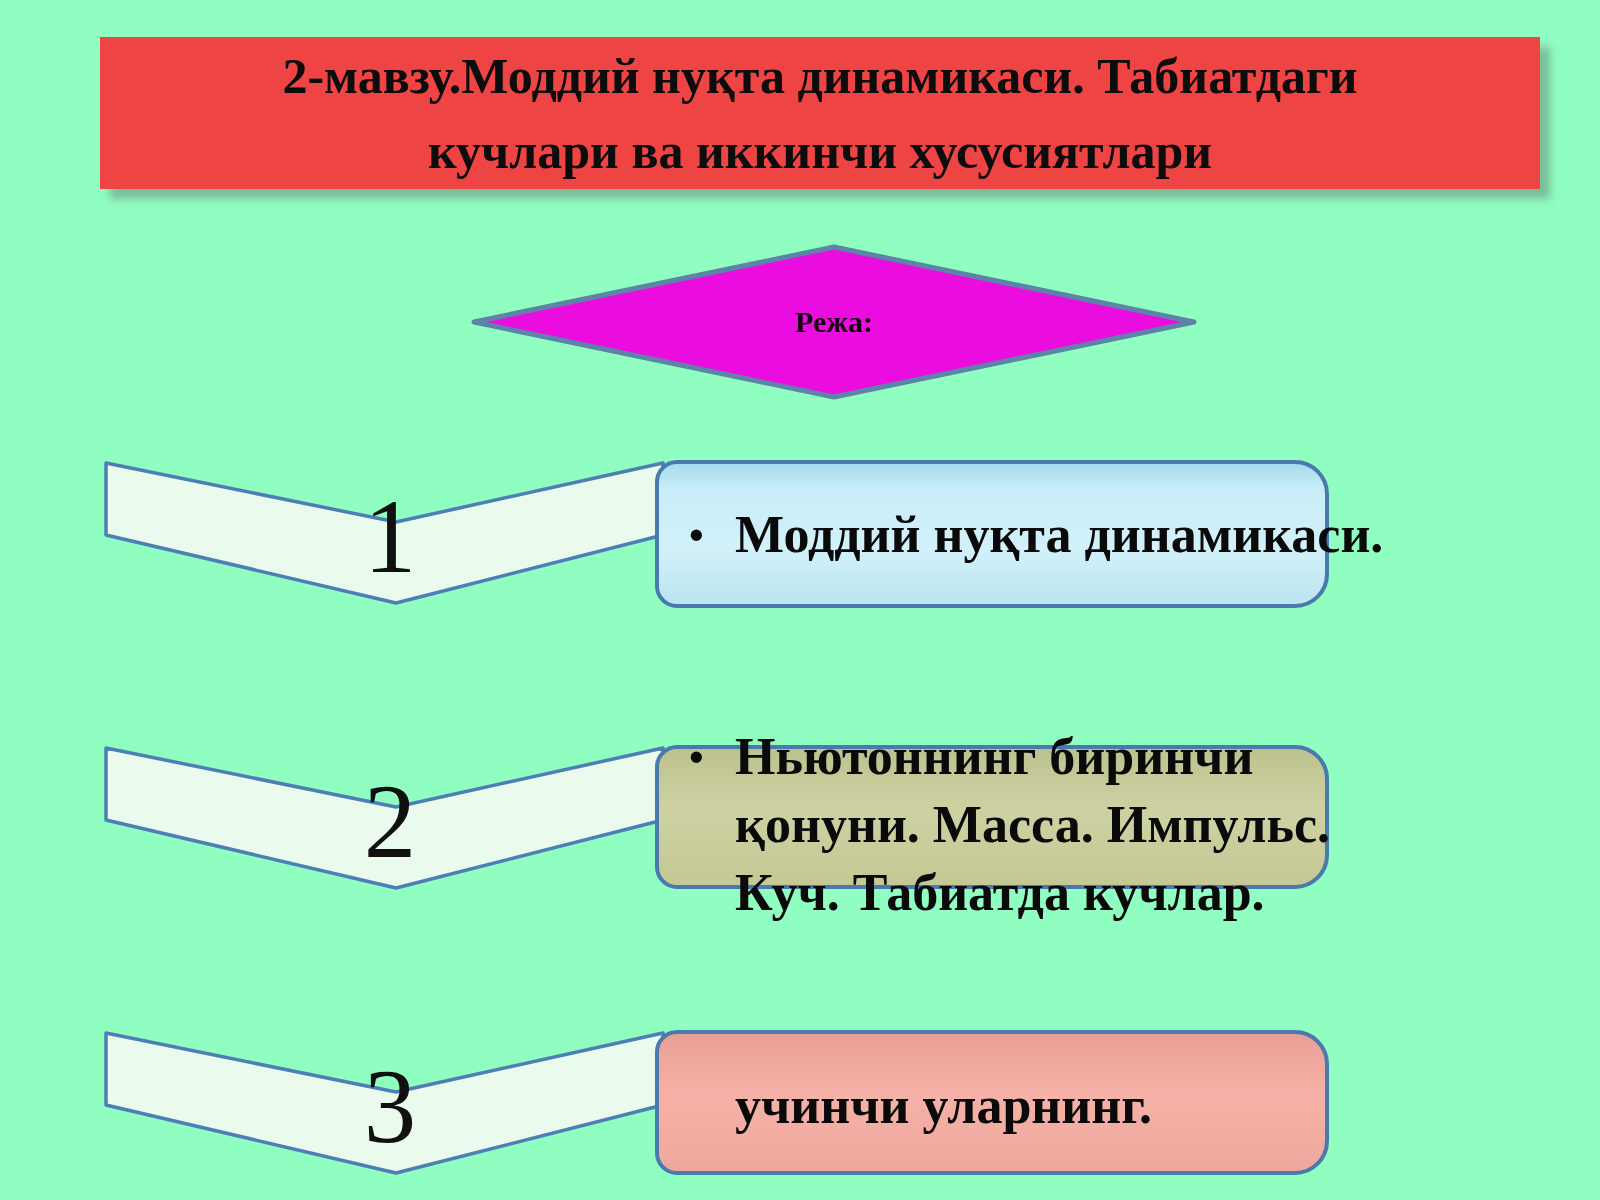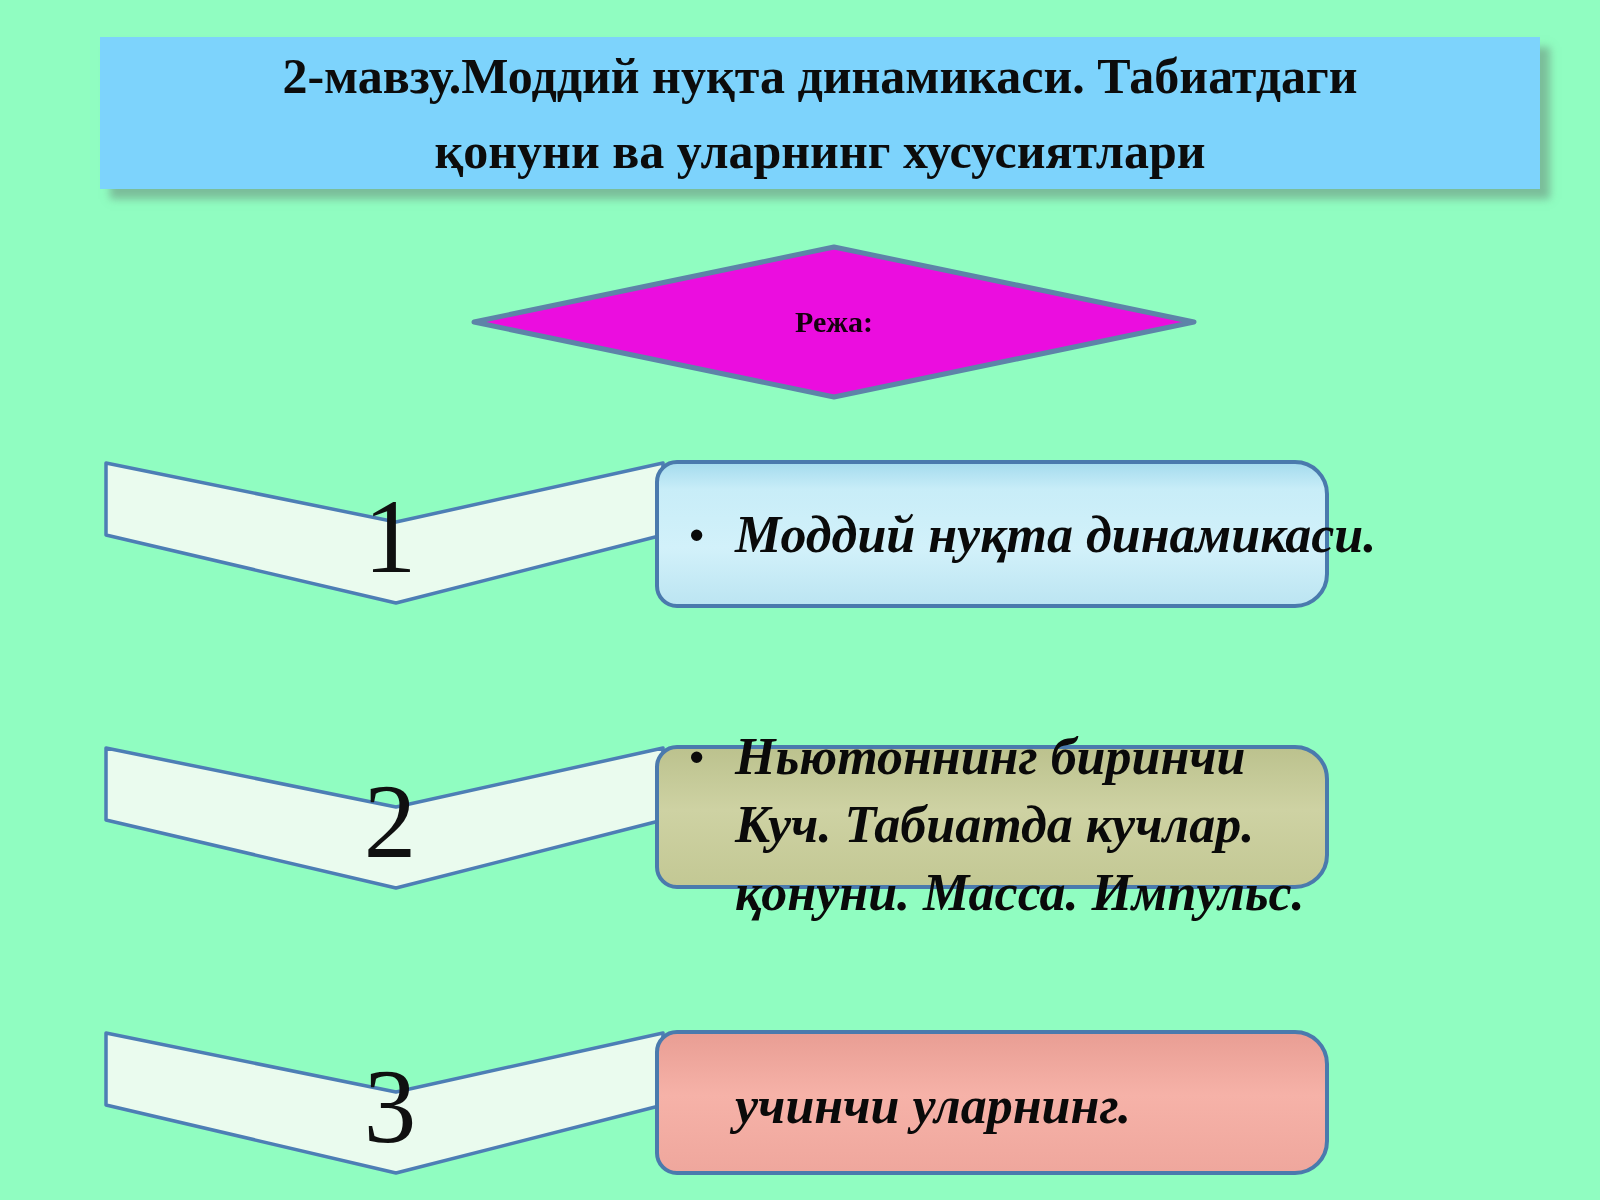--- a/index.html
+++ b/index.html
@@ -5,21 +5,21 @@
   html,body{margin:0;padding:0;background:#666;}
   .slide{
     position:relative;width:1600px;height:1200px;overflow:hidden;
     background:#90fdc1;
     font-family:"Liberation Serif", serif;
     color:#0c0c0c;
   }
   
   .title-box{
     position:absolute;left:100px;top:37px;width:1440px;height:152px;
-    background:#7dd3fc;
+    background:#ef4444;
     box-shadow:10px 10px 8px rgba(106,138,122,.55);
     display:flex;flex-direction:column;justify-content:center;align-items:center;
     text-align:center;font-weight:bold;font-size:50px;line-height:1.24;gap:13px;
   }
   
   .diamond{position:absolute;left:468px;top:242px;width:732px;height:160px;}
   .diamond svg{position:absolute;inset:0;}
   .diamond-label{
     position:absolute;inset:0;display:flex;align-items:center;justify-content:center;
     font-weight:bold;font-size:30px;color:#16000f;
@@ -32,21 +32,20 @@
   .chevron{position:absolute;left:104px;top:0;width:562px;height:146px;}
   .num{
     position:absolute;left:330px;top:24px;width:120px;text-align:center;
     font-size:105px;line-height:1;font-weight:400;color:#101010;
   }
   .item-box{
     position:absolute;left:655px;top:0;width:674px;
     border:4px solid #4a7aad;
     border-radius:22px 34px 34px 22px;
     box-sizing:border-box;
-    font-style:italic;
   }
   .box-1{height:148px;background:linear-gradient(180deg,#a6dcee 0%,#c8edf8 18%,#d2f1fa 60%,#bce5f2 100%);}
   .box-2{height:144px;background:linear-gradient(180deg,#bcc28e 0%,#ced2a3 45%,#c3c894 100%);padding-left:8px;}
   .box-3{height:145px;background:linear-gradient(180deg,#e99e94 0%,#f6b2a8 45%,#efa79d 100%);}
   .box-text{font-weight:bold;font-size:52px;color:#0a0a0a;white-space:nowrap;}
   .box-1 .box-text{display:flex;align-items:center;height:100%;padding-left:30px;}
   .box-2 .box-text{position:absolute;left:30px;top:-26px;line-height:68px;}
   .box-3 .box-text{
     position:absolute;left:30px;top:0;height:100%;
     display:flex;flex-direction:column;justify-content:center;
@@ -58,21 +57,21 @@
   }
   .cont{padding-left:46px;}
 </style>
 </head>
 <body>
 
 <div class="slide">
 
   <div class="title-box">
     <div>2-мавзу.Моддий нуқта динамикаси. Табиатдаги</div>
-    <div>қонуни ва уларнинг хусусиятлари</div>
+    <div>кучлари ва иккинчи хусусиятлари</div>
   </div>
 
   <div class="diamond">
     <svg width="732" height="160" viewBox="0 0 732 160">
       <polygon points="366,5 726,80 366,155 6,80" fill="#eb0ddf" stroke="#5d84a8" stroke-width="5" stroke-linejoin="round"></polygon>
     </svg>
     <div class="diamond-label">Режа:</div>
   </div>
 
   <div class="row row-1">
@@ -88,22 +87,22 @@
   </div>
 
   <div class="row row-2">
     <svg class="chevron" width="562" height="146" viewBox="0 0 562 146">
       <polygon points="2,3 292,62 559,3 559,75 292,143 2,75" fill="#eafbee" stroke="#4d7eb5" stroke-width="3.5" stroke-linejoin="round"></polygon>
     </svg>
     <div class="num">2</div>
     <div class="item-box box-2">
       <div class="box-text">
         <div><span class="bullet">•</span><span>Ньютоннинг биринчи</span></div>
+        <div class="cont">қонуни. Масса. Импульс.</div>
         <div class="cont">Куч. Табиатда кучлар.</div>
-        <div class="cont">қонуни. Масса. Импульс.</div>
       </div>
     </div>
   </div>
 
   <div class="row row-3">
     <svg class="chevron" width="562" height="146" viewBox="0 0 562 146">
       <polygon points="2,3 292,62 559,3 559,75 292,143 2,75" fill="#eafbee" stroke="#4d7eb5" stroke-width="3.5" stroke-linejoin="round"></polygon>
     </svg>
     <div class="num">3</div>
     <div class="item-box box-3">

